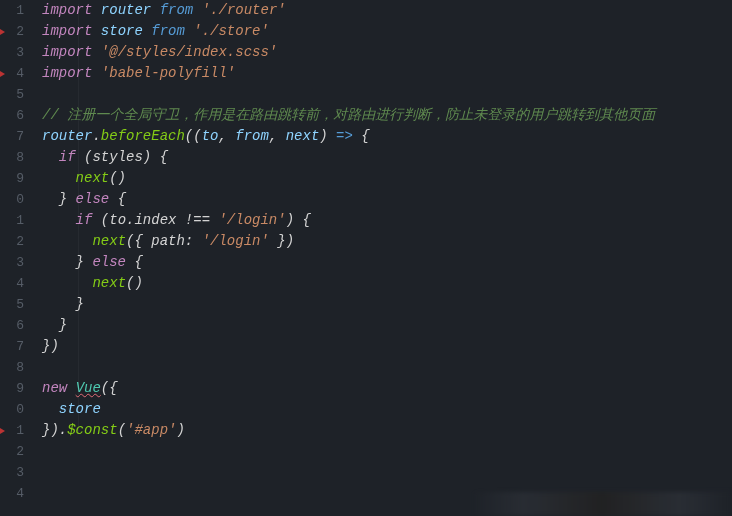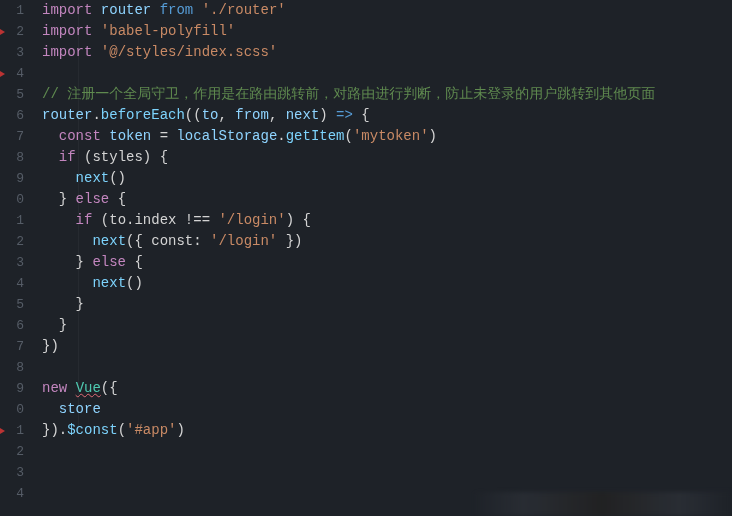--- a/index.html
+++ b/index.html
@@ -44,27 +44,28 @@
   }
   .code {
     flex: 1;
     padding-left: 10px;
     position: relative;
   }
   .line {
     height: 21px;
     line-height: 21px;
     white-space: pre;
+    font-style: italic;
   }
   
   .k-import   { color: #c386bf; }   
   .k-var      { color: #8fd4ff; }
   .k-str      { color: #c98a65; }   
   .k-comment  { color: #5f8a4f; }   
-  .k-fn       { color: #7dd3fc; }   
+  .k-fn       { color: #84cc16; }   
   .k-type     { color: #4ec9b0; }   
   .k-punc     { color: #d4d4d4; }
   .k-blue     { color: #569cd6; }   
   .k-arrow    { color: #569cd6; }
   .cursor {
     display:inline-block;
     width:1px;height:15px;
     background:#d4d4d4;
     vertical-align:middle;
     margin-left:0px;
@@ -119,42 +120,42 @@
     <div class="ln"><span>2</span></div>
     <div class="ln"><span>3</span></div>
     <div class="ln"><span>4</span></div>
   </div>
 
   <div class="code">
     <div class="bracket-guide"></div>
 
     <div class="line"><span class="k-import">import</span> <span class="k-var">router</span> <span class="k-blue">from</span> <span class="k-str">'./router'</span></div>
 
+    <div class="line"><span class="k-import">import</span> <span class="k-var">store</span> <span class="k-blue">from</span> <span class="k-str">'./store'</span></div>
+
+    <div class="line"><span class="k-import">import</span> <span class="k-str">'@/styles/index.scss'</span></div>
 
     <div class="line"><span class="k-import">import</span> <span class="k-str">'babel-polyfill'</span></div>
-
-    <div class="line"><span class="k-import">import</span> <span class="k-str">'@/styles/index.scss'</span></div>
 
     <div class="line"></div>
 
     <div class="line"><span class="k-comment">// 注册一个全局守卫，作用是在路由跳转前，对路由进行判断，防止未登录的用户跳转到其他页面</span></div>
 
     <div class="line"><span class="k-var">router</span><span class="k-punc">.</span><span class="k-fn">beforeEach</span><span class="k-punc">(</span><span class="k-punc">(</span><span class="k-var">to</span><span class="k-punc">, </span><span class="k-var">from</span><span class="k-punc">, </span><span class="k-var">next</span><span class="k-punc">)</span><span class="k-arrow"> =&gt; </span><span class="k-punc">{</span></div>
 
-    <div class="line">  <span class="k-import">const</span> <span class="k-var">token</span><span class="k-punc"> = </span><span class="k-var">localStorage</span><span class="k-punc">.</span><span class="k-fn">getItem</span><span class="k-punc">(</span><span class="k-str">'mytoken'</span><span class="k-punc">)</span></div>
 
     <div class="line">  <span class="k-import">if</span><span class="k-punc"> (styles) {</span></div>
 
     <div class="line">    <span class="k-fn">next</span><span class="k-punc">()</span></div>
 
     <div class="line">  <span class="k-punc">}</span><span class="k-import"> else </span><span class="k-punc">{</span></div>
 
     <div class="line">    <span class="k-import">if</span><span class="k-punc"> (to.index !== </span><span class="k-str">'/login'</span><span class="k-punc">) {</span></div>
 
-    <div class="line">      <span class="k-fn">next</span><span class="k-punc">({ const: </span><span class="k-str">'/login'</span><span class="k-punc"> })</span></div>
+    <div class="line">      <span class="k-fn">next</span><span class="k-punc">({ path: </span><span class="k-str">'/login'</span><span class="k-punc"> })</span></div>
 
     <div class="line">    <span class="k-punc">}</span><span class="k-import"> else </span><span class="k-punc">{</span></div>
 
     <div class="line">      <span class="k-fn">next</span><span class="k-punc">()</span></div>
 
     <div class="line">    <span class="k-punc">}</span></div>
 
     <div class="line">  <span class="k-punc">}</span></div>
 
     <div class="line"><span class="k-punc">})</span></div>

